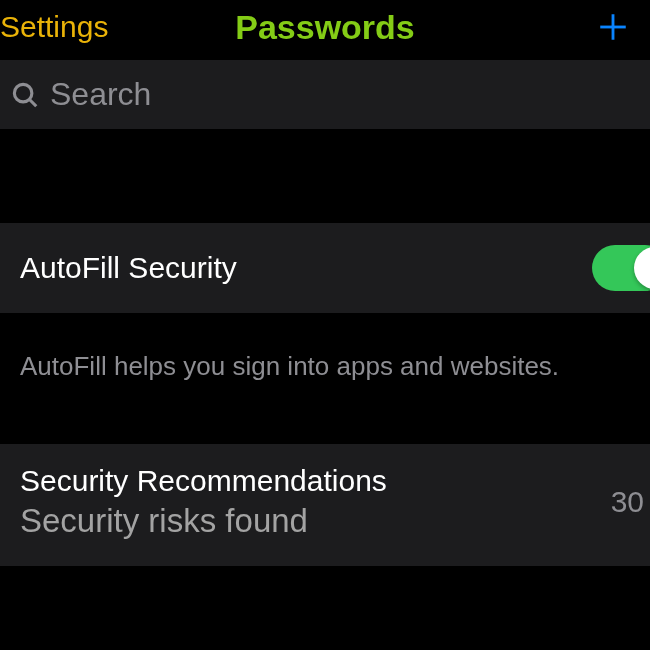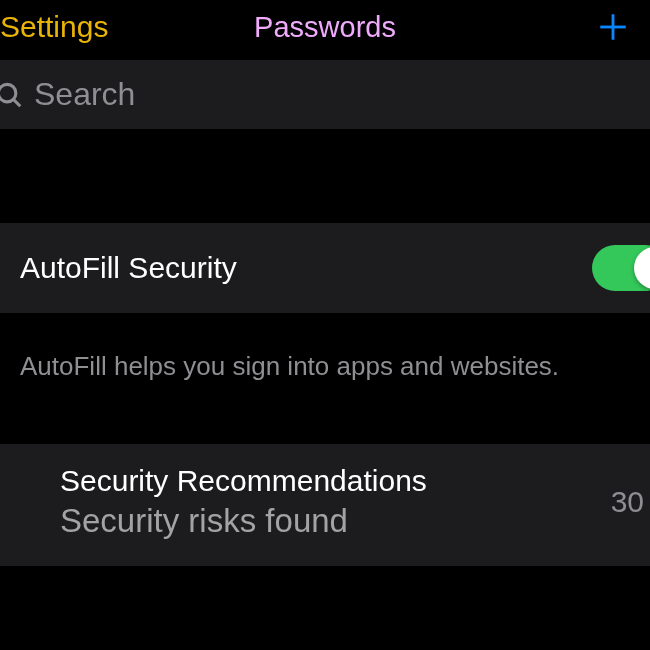--- a/index.html
+++ b/index.html
@@ -22,41 +22,41 @@
       padding: 10px 12px 16px 0;
       background: #000000;
     }
     .back-button {
       color: #eab308;
       font-size: 30px;
       font-weight: 400;
       cursor: pointer;
     }
     .nav-title {
-      color: #f0abfc;
-      font-size: 29px;
-      font-weight: 400;
+      color: #84cc16;
+      font-size: 34px;
+      font-weight: 700;
       position: absolute;
       left: 50%;
       transform: translateX(-50%);
     }
     .add-button {
       color: #0a84ff;
       cursor: pointer;
       padding-right: 8px;
       display: flex;
       align-items: center;
     }
     .add-button svg {
       width: 34px;
       height: 34px;
     }
     .search-bar {
       background: #1c1c1e;
-      padding: 16px 0 16px 0;
+      padding: 16px 0 16px 16px;
       display: flex;
       align-items: center;
       gap: 10px;
     }
     .search-icon {
       color: #8e8e93;
       display: flex;
       align-items: center;
       margin-left: -6px;
     }
@@ -124,21 +124,20 @@
       padding: 20px 0 26px 20px;
       display: flex;
       align-items: center;
       justify-content: space-between;
       cursor: pointer;
     }
     .security-text {
       display: flex;
       flex-direction: column;
       gap: 4px;
-      margin-left: 40px;
     }
     .security-title {
       color: #ffffff;
       font-size: 30px;
       font-weight: 400;
     }
     .security-subtitle {
       color: #a3a3a3;
       font-size: 33px;
       font-weight: 400;

